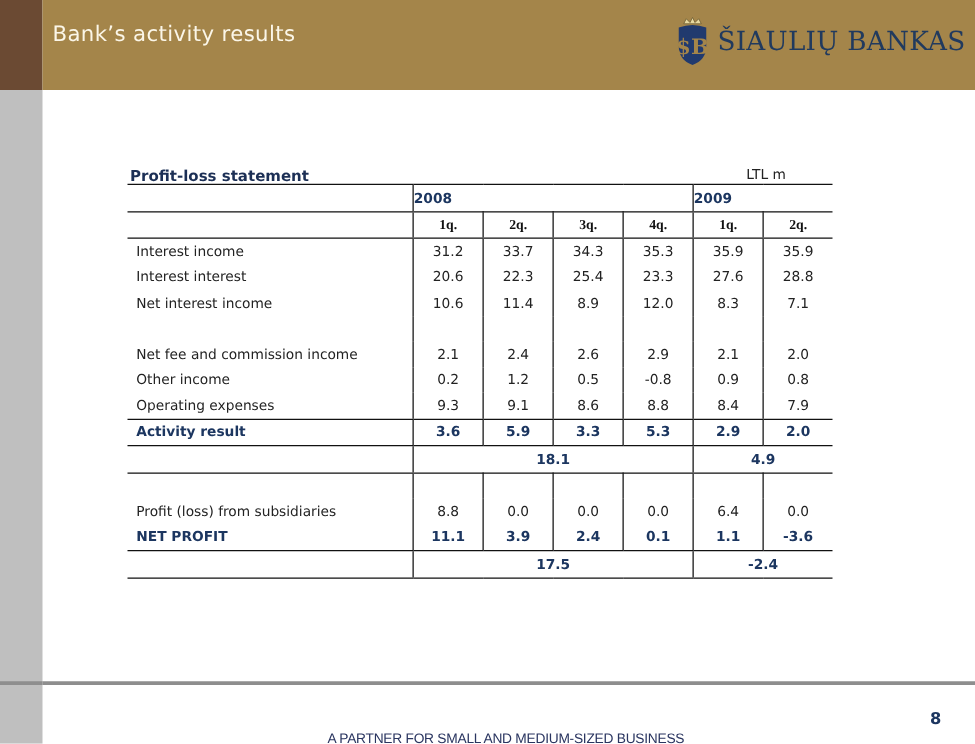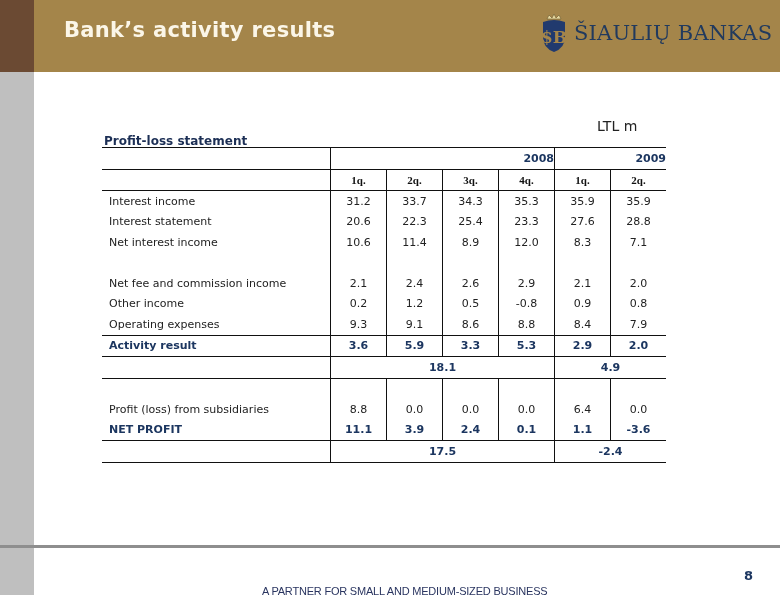--- a/index.html
+++ b/index.html
@@ -1,32 +1,32 @@
 <!DOCTYPE html>
 <html><head>
 <meta charset="utf-8">
 <style>
   html, body { margin:0; padding:0; }
   body { width:780px; height:595px; position:relative; background:#ffffff; overflow:hidden;
          font-family:"DejaVu Sans", sans-serif; }
   .left-stripe { position:absolute; left:0; top:72px; width:34px; height:523px; background:#bfbfbf; }
   .left-stripe-top { position:absolute; left:0; top:0; width:34px; height:72px; background:#6b4a33; }
   .header-band { position:absolute; left:34px; top:0; width:746px; height:72px; background:#a4854a; }
-  .page-title { position:absolute; left:64px; top:18px; font-family:"DejaVu Sans", sans-serif;
-                font-weight:bold; font-size:21px; color:#fbf6e8; letter-spacing:0.3px; }
+  .page-title { position:absolute; left:42px; top:18px; font-family:"DejaVu Sans", sans-serif;
+                font-weight:normal; font-size:17px; color:#fbf6e8; letter-spacing:0.3px; }
   .logo { position:absolute; left:540px; top:12px; height:42px; display:flex; align-items:center; }
   .logo-emblem { width:28px; height:40px; position:relative; margin-right:6px; }
   .logo-text { font-family:"DejaVu Serif", serif; font-size:21px; color:#213a5e; letter-spacing:0.2px; }
   .section-title { position:absolute; left:104px; top:104px; font-weight:bold; font-size:12px; color:#1c2f55;margin-top:30px; }
-  .unit-label { position:absolute; left:597px; top:118px; font-size:14px; color:#222; }
+  .unit-label { position:absolute; left:597px; top:133px; font-size:11px; color:#222; }
   table.pl { position:absolute; left:102px; top:147px; border-collapse:collapse; font-size:11px; color:#222; }
   table.pl td { padding:0; height:20.5px; }
   .lbl { width:221px; padding-left:7px !important; text-align:left; }
   .num { width:55px; text-align:center; border-left:1px solid #111; }
-  .hdr-year { font-weight:bold; color:#1c3660; text-align:right; border-left:1px solid #111; }
+  .hdr-year { font-weight:bold; color:#1c3660; text-align:left; border-left:1px solid #111; }
   .hdr-q { font-weight:bold; text-align:center; border-left:1px solid #111; color:#111;font-family:Liberation Serif, serif; }
   .top-line td { border-top:1.5px solid #111; }
   .bline td { border-bottom:1.5px solid #111; }
   .italic td { }
   .bold-blue td { font-weight:bold; color:#1c3660;margin-left:29px; }
   .sum td.sum-cell { text-align:center; font-weight:bold; color:#1c3660; border-left:1px solid #111; }
   .spacer td { height:14px; }
   .footer-line { position:absolute; left:34px; top:545px; width:746px; height:3px; background:#8e8e8e; }
   .footer-line-left { position:absolute; left:0; top:545px; width:34px; height:3px; background:#8e8e8e; }
   .tagline { position:absolute; left:262px; top:585px; font-size:11px; color:#2a3560; letter-spacing:-0.2px;
@@ -75,21 +75,21 @@
   <tr>
     <td class="lbl">Interest income</td>
     <td class="num">31.2</td>
     <td class="num">33.7</td>
     <td class="num">34.3</td>
     <td class="num">35.3</td>
     <td class="num">35.9</td>
     <td class="num">35.9</td>
   </tr>
   <tr>
-    <td class="lbl">Interest statement</td>
+    <td class="lbl">Interest interest</td>
     <td class="num">20.6</td>
     <td class="num">22.3</td>
     <td class="num">25.4</td>
     <td class="num">23.3</td>
     <td class="num">27.6</td>
     <td class="num">28.8</td>
   </tr>
   <tr class="italic">
     <td class="lbl">Net interest income</td>
     <td class="num">10.6</td>

